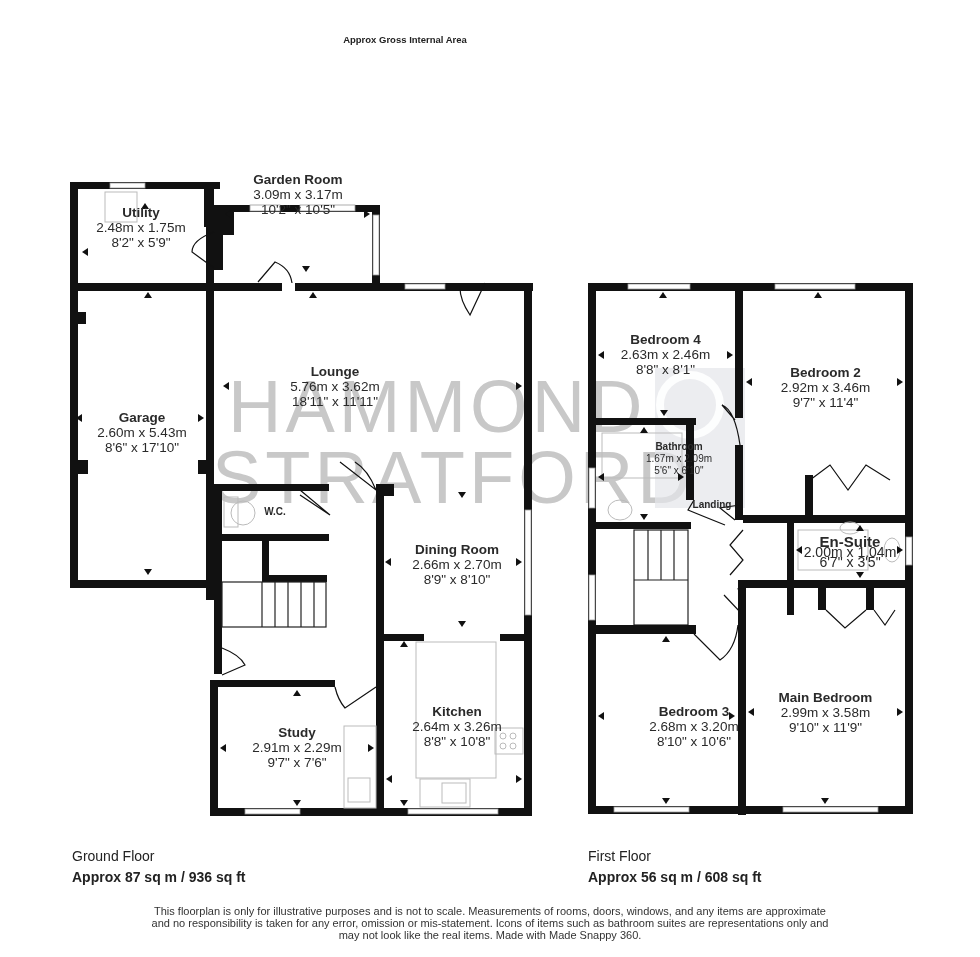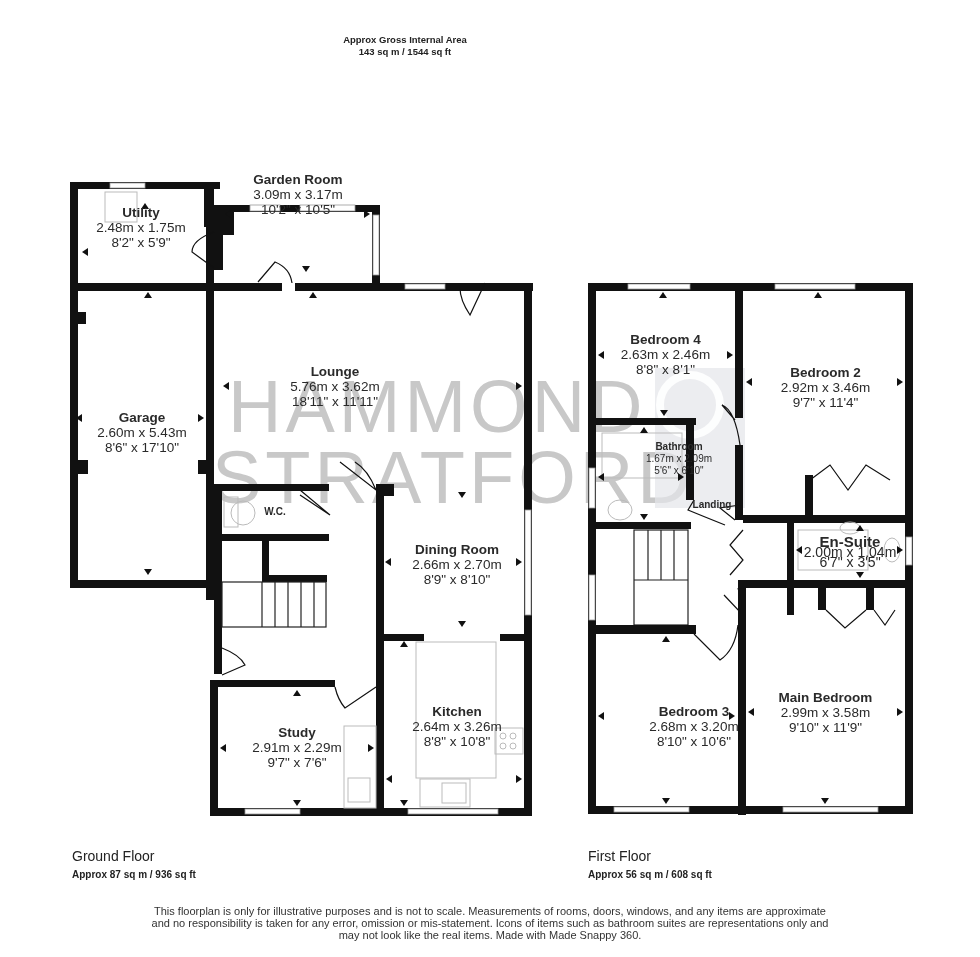--- a/index.html
+++ b/index.html
@@ -16,29 +16,28 @@
   .wm { font-family:"Liberation Sans", sans-serif; fill:#c8c8c8; font-weight:300; }
   .room { position:absolute; text-align:center; line-height:15px; color:#2a2a2a; }
   .room .nm { font-weight:bold; font-size:13.5px; }
   .room .dm { font-size:13.5px; }
   .room.small { line-height:12px; }
   .room.small .nm, .room.small .dm { font-size:10px; }
   .room.tiny { line-height:10px; }
   .room.tiny .nm { font-size:15px; }
   .room.tiny .dm { font-size:14px; }
   .floor-title { position:absolute; font-size:14px; color:#222;text-align:center; }
-  .floor-area { position:absolute; font-size:10px; font-weight:bold; color:#222; }
+  .floor-area { position:absolute; font-size:14px; font-weight:bold; color:#222; }
   .disclaimer { position:absolute; left:150px; width:680px; top:905px; text-align:center; font-size:11px; line-height:12px; color:#333; }
 </style>
 </head>
 <body>
 
 <div class="abs hdr">
   <div>Approx Gross Internal Area</div>
-  <div>143 sq m / 1544 sq ft</div>
 </div>
 
 <svg class="plan" width="980" height="957" viewBox="0 0 980 957">
 
   <g>
     <text class="wm" x="228" y="432" font-size="74" letter-spacing="4">HAMMOND</text>
     <text class="wm" x="212" y="503" font-size="74" letter-spacing="4">STRATFORD</text>
     <rect x="655" y="368" width="90" height="140" fill="#e4e6ea" opacity="0.7"></rect>
     <circle cx="690" cy="405" r="30" fill="none" stroke="#fff" stroke-width="8" opacity="0.9"></circle>
   </g>

